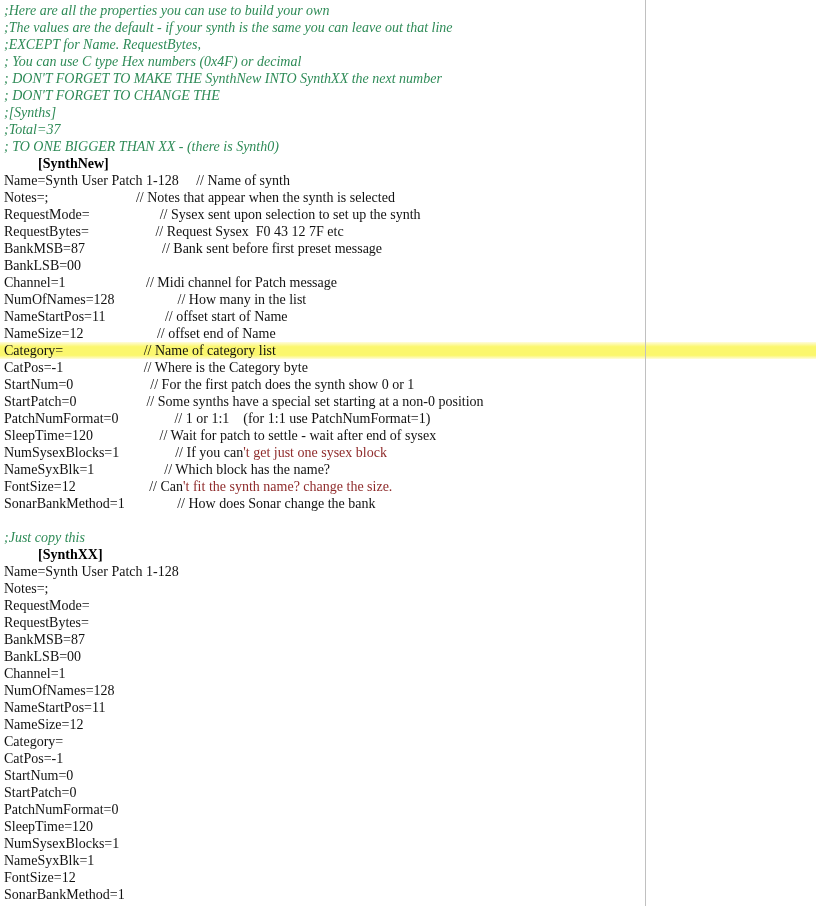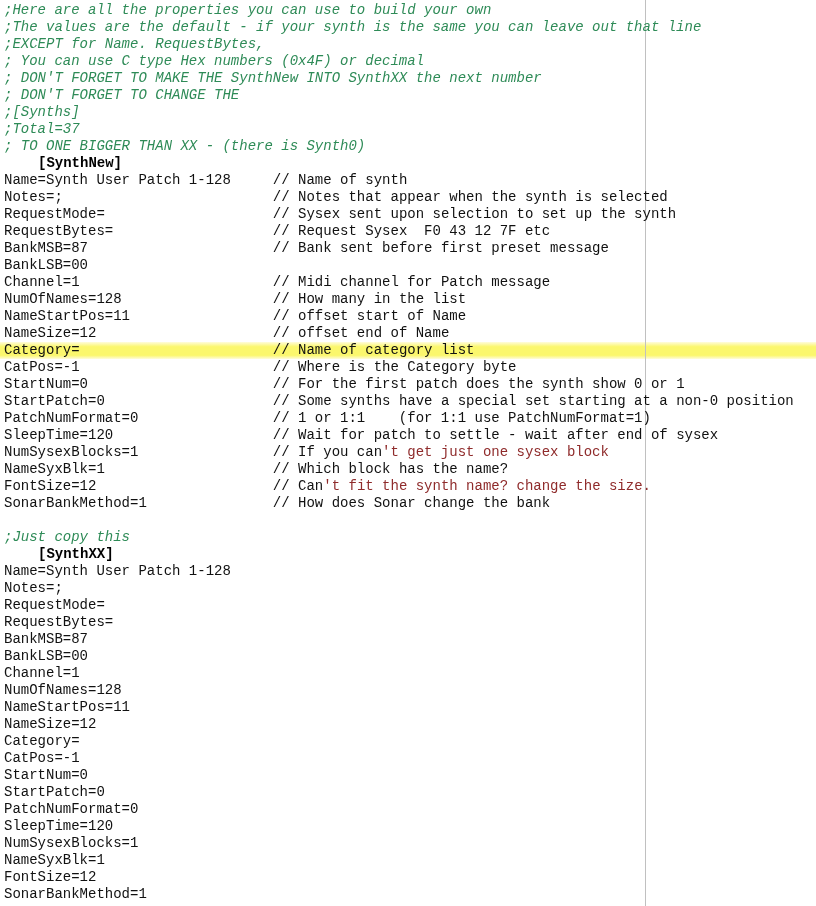--- a/index.html
+++ b/index.html
@@ -39,20 +39,21 @@
     background: var(--divider-gray);
     z-index: 2;
   }
   .code {
     position: absolute;
     top: 2px;
     left: 0;
     right: 12px;
     z-index: 3;
     white-space: pre;
+    font-family: Liberation Serif, serif;
   }
   .line { height: 17px; padding-left: 4px; white-space: pre; color: var(--text-black); }
   .line.linecomment { color: var(--comment-green); font-style: italic; }
   .line.section { font-weight: bold; color: #000000; padding-left: 38px; }
   .seg-plain { color: var(--text-black); }
   .seg-string { color: var(--string-maroon); }
 </style>
 </head>
 <body>
 

